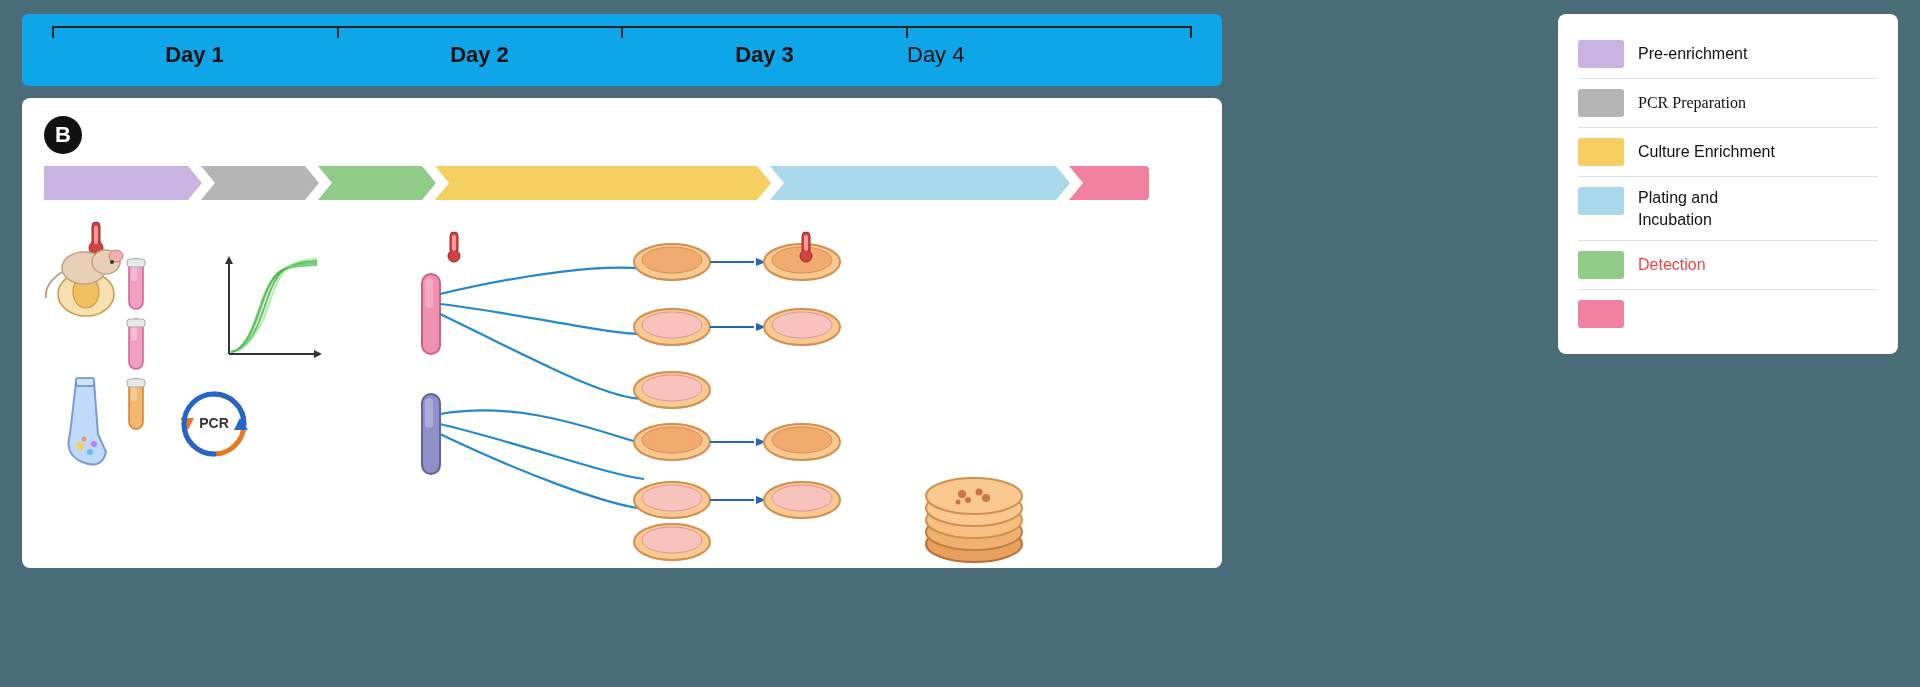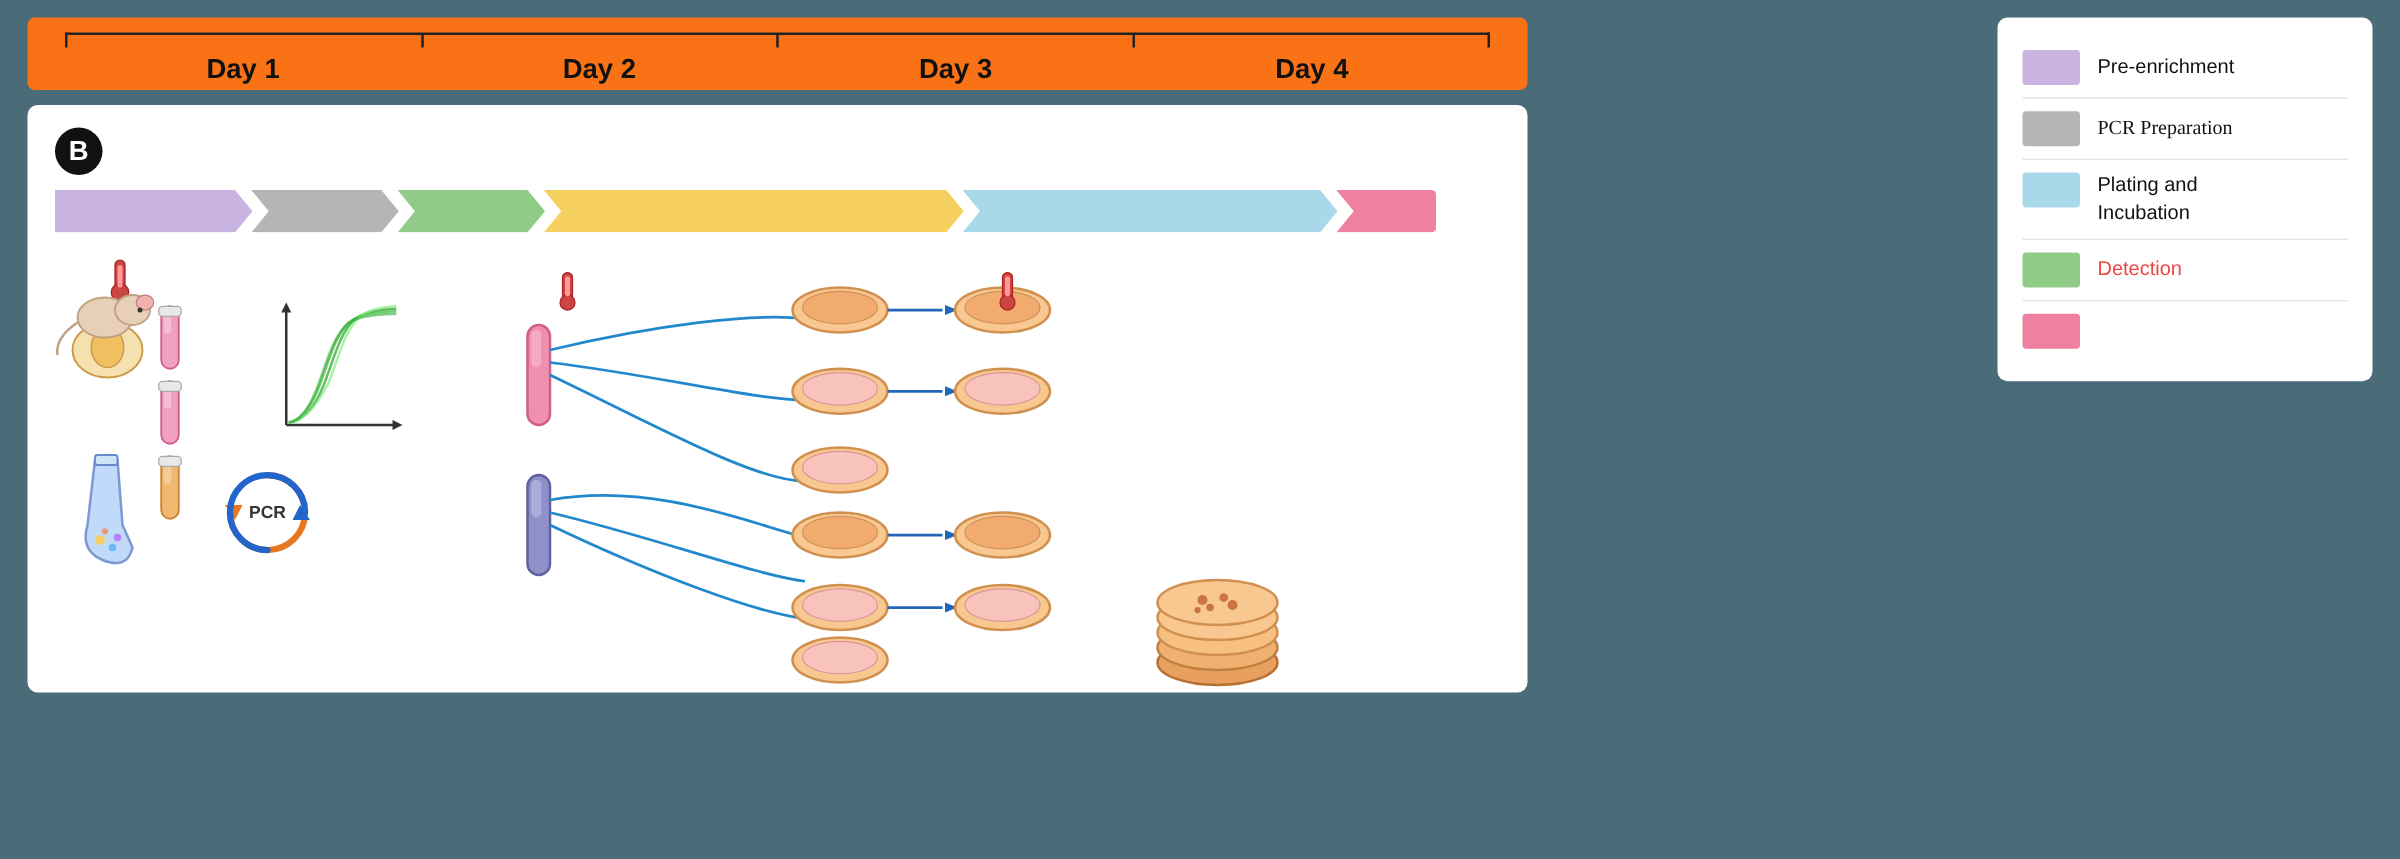--- a/index.html
+++ b/index.html
@@ -13,32 +13,32 @@
       flex-direction: column;
     }
   </style>
 </head>
 <body>
 
 <div style="display:flex; width:1920px; background:#4a6b78;">
 
   <div style="display:flex; flex-direction:column; flex:1; padding: 14px 0 14px 22px; gap:12px;">
 
-    <div style="background:#f97316; border-radius:6px; padding:12px 30px 4px 30px; width:1200px;">
+    <div style="background:#0ea5e9; border-radius:6px; padding:12px 30px 18px 30px; width:1200px;">
       <div style="border-top:2.5px solid #222; border-left:2.5px solid #222; border-right:2.5px solid #222; display:flex; height:12px;">
         <div style="flex:1; border-right:2.5px solid #222;"></div>
         <div style="flex:1; border-right:2.5px solid #222;"></div>
         <div style="flex:1; border-right:2.5px solid #222;"></div>
         <div style="flex:1;"></div>
       </div>
       <div style="display:flex;">
         <div style="flex:1; text-align:center; font-weight:bold; font-size:22px; color:#111; padding-top:4px;">Day 1</div>
         <div style="flex:1; text-align:center; font-weight:bold; font-size:22px; color:#111; padding-top:4px;">Day 2</div>
         <div style="flex:1; text-align:center; font-weight:bold; font-size:22px; color:#111; padding-top:4px;">Day 3</div>
-        <div style="flex:1; text-align:center; font-weight:bold; font-size:22px; color:#111; padding-top:4px;">Day 4</div>
+        <div style="flex:1; text-align:left; font-weight:normal; font-size:22px; color:#111; padding-top:4px;">Day 4</div>
       </div>
     </div>
 
     <div style="background:white; border-radius:8px; width:1200px; padding:18px 22px 14px 22px;">
 
       <div style="display:flex; align-items:center; gap:12px; margin-bottom:12px;">
         <div style="width:38px;height:38px;background:#111;border-radius:50%;display:flex;align-items:center;justify-content:center;color:white;font-weight:bold;font-size:22px;">B</div>
       </div>
 
       <div style="display:flex;margin-bottom:14px;height:34px;">
@@ -235,32 +235,36 @@
             <circle cx="62" cy="84" r="4" fill="#c06030" opacity="0.8"></circle>
             <circle cx="34" cy="88" r="2.5" fill="#c06030" opacity="0.8"></circle>
           </g>
 
         </svg>
       </div>
 
     </div>
   </div>
 
-  <div style="background:white;border-radius:8px;width:300px;flex-shrink:0;padding:16px 20px;margin:14px 22px 16px 0;display:flex;flex-direction:column;gap:0;align-self:flex-start;">
+  <div style="background:white;border-radius:8px;width:340px;flex-shrink:0;padding:16px 20px;margin:14px 22px 16px 0;display:flex;flex-direction:column;gap:0;align-self:flex-start;">
 
     <div style="display:flex;align-items:center;gap:14px;padding:10px 0;border-bottom:1px solid #e0e0e0;">
       <div style="width:46px;height:28px;background:#c9b3e0;border-radius:3px;flex-shrink:0;"></div>
       <div style="font-size:16px;color:#111;">Pre-enrichment</div>
     </div>
 
     <div style="display:flex;align-items:center;gap:14px;padding:10px 0;border-bottom:1px solid #e0e0e0;font-family:Liberation Serif, serif;">
       <div style="width:46px;height:28px;background:#b5b5b5;border-radius:3px;flex-shrink:0;"></div>
       <div style="font-size:16px;color:#111;">PCR Preparation</div>
     </div>
 
+    <div style="display:flex;align-items:center;gap:14px;padding:10px 0;border-bottom:1px solid #e0e0e0;">
+      <div style="width:46px;height:28px;background:#f5d060;border-radius:3px;flex-shrink:0;"></div>
+      <div style="font-size:16px;color:#111;">Culture Enrichment</div>
+    </div>
 
     <div style="display:flex;align-items:flex-start;gap:14px;padding:10px 0;border-bottom:1px solid #e0e0e0;">
       <div style="width:46px;height:28px;background:#a8d8ea;border-radius:3px;flex-shrink:0;"></div>
       <div style="font-size:16px;color:#111;line-height:1.35;">Plating and<br>Incubation</div>
     </div>
 
     <div style="display:flex;align-items:center;gap:14px;padding:10px 0;border-bottom:1px solid #e0e0e0;">
       <div style="width:46px;height:28px;background:#90cc88;border-radius:3px;flex-shrink:0;"></div>
       <div style="font-size:16px;color:#ef4444;">Detection</div>
     </div>

